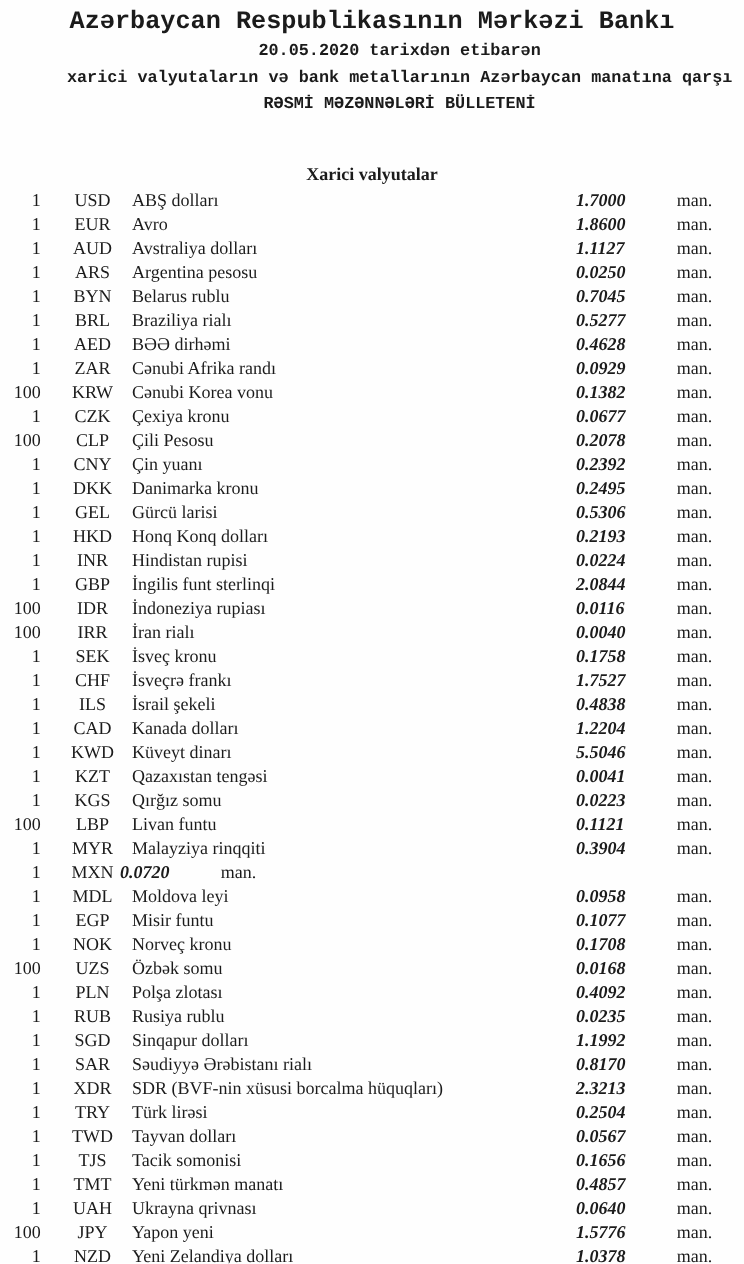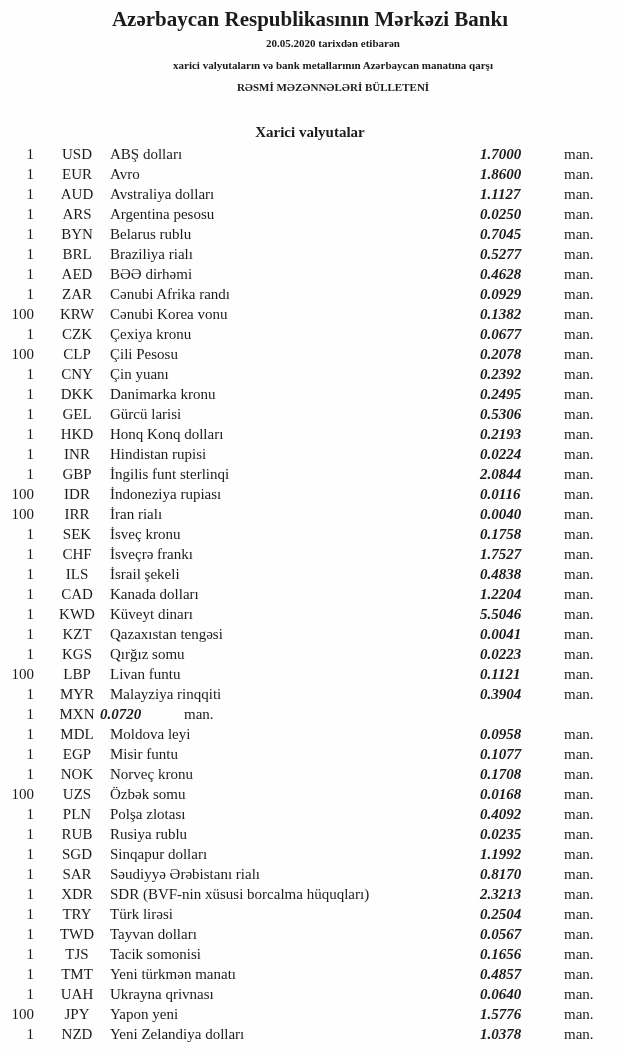--- a/index.html
+++ b/index.html
@@ -11,34 +11,34 @@
     position: relative;
     width: 620px;
     height: 1053px;
     background: #fefefe;
     color: #1b1b1b;
     font-family: "Liberation Serif", "DejaVu Serif", serif;
     overflow: hidden;
     box-sizing: border-box;
     padding-top: 6px;
   }
-  .hdr { text-align: center; }
+  .hdr { text-align: center; font-family: Liberation Mono, monospace; }
   .h1 {
     font-size: 21px;
     font-weight: 700;
     line-height: 26px;
   }
   .h2 {
-    font-size: 11px;
+    font-size: 14px;
     font-weight: 700;
     line-height: 22px;
     margin-left: 46px;
   }
   .section-title {
-    margin-top: 24px;
+    margin-top: 38px;
     text-align: center;
     font-size: 15px;
     font-weight: 700;
     line-height: 20px;
   }
   .rows {
     margin-top: 2px;
   }
   .row {
     display: flex;

